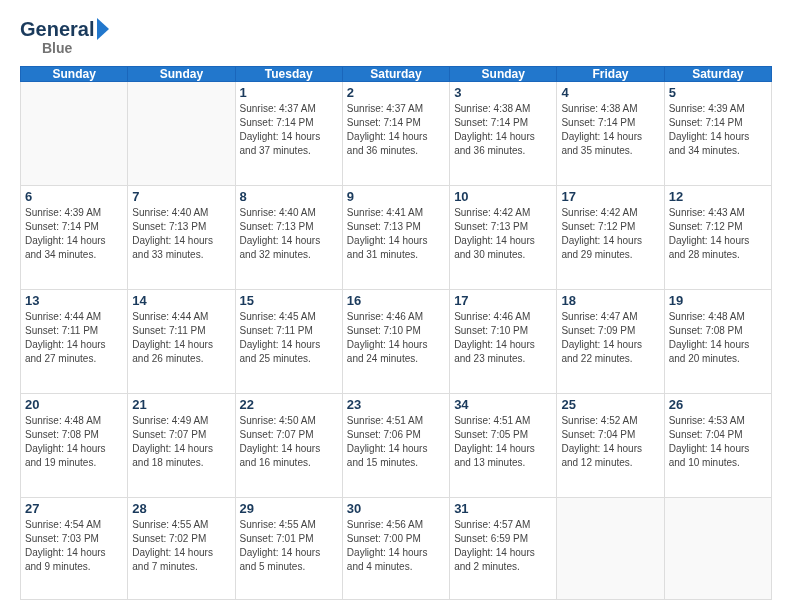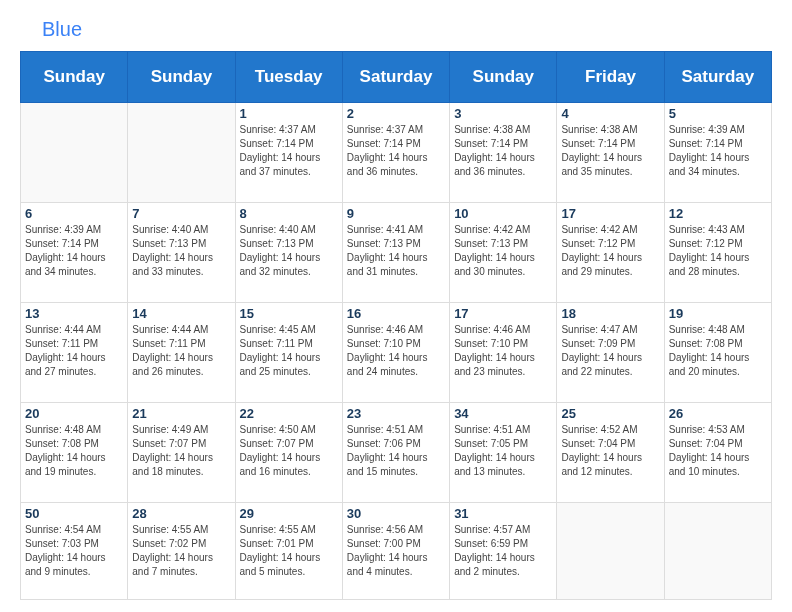--- a/index.html
+++ b/index.html
@@ -48,23 +48,23 @@
       width: 100%;
     }
     table {
       width: 100%;
       border-collapse: collapse;
       table-layout: fixed;
     }
     .day-header {
       background: #2277cc;
       color: #fff;
-      font-size: 17px;
+      font-size: 12px;
       font-weight: bold;
-      padding: 15px 4px;
+      padding: 0 4px;
       text-align: center;
       border: 1px solid #1a66bb;
     }
     .day-cell {
       vertical-align: top;
       padding: 3px 4px;
       border: 1px solid #ddd;
       font-size: 9.5px;
       color: #333;
       height: 82px;
@@ -88,23 +88,29 @@
     tr:last-child .day-cell {
       height: 70px;
     }
   </style>
 </head>
 <body>
 
 <div class="page">
   <div class="header">
     <div class="logo">
+  <div style="display:flex;align-items:center;line-height:1;">
+    <span style="font-size:20px;font-weight:bold;color:#1a3a5c;">General</span>
+    <svg width="14" height="22" viewBox="0 0 14 22" style="margin:0 1px;">
+      <polygon points="2,0 14,11 2,22" fill="#2277cc"></polygon>
+    </svg>
+  </div>
   <div style="display:flex;align-items:center;">
     <span style="width:22px;display:inline-block;"></span>
-    <span style="font-size:20px;font-weight:normal;color:#3b82f6;">Blue</span>
+    <span style="font-size:14px;font-weight:bold;color:#737373;">Blue</span>
   </div>
 </div>
     <div class="title-area">
       <div class="month-title"></div>
       <div class="location"></div>
     </div>
   </div>
 
   <table class="calendar">
     <thead>
@@ -228,21 +234,21 @@
             <span class="day-number">25</span>
             <div class="day-info">Sunrise: 4:52 AM<br>Sunset: 7:04 PM<br>Daylight: 14 hours<br>and 12 minutes.</div>
           </td>
           <td class="day-cell">
             <span class="day-number">26</span>
             <div class="day-info">Sunrise: 4:53 AM<br>Sunset: 7:04 PM<br>Daylight: 14 hours<br>and 10 minutes.</div>
           </td>
         </tr>
         <tr>
           <td class="day-cell">
-            <span class="day-number">50</span>
+            <span class="day-number">27</span>
             <div class="day-info">Sunrise: 4:54 AM<br>Sunset: 7:03 PM<br>Daylight: 14 hours<br>and 9 minutes.</div>
           </td>
           <td class="day-cell">
             <span class="day-number">28</span>
             <div class="day-info">Sunrise: 4:55 AM<br>Sunset: 7:02 PM<br>Daylight: 14 hours<br>and 7 minutes.</div>
           </td>
           <td class="day-cell">
             <span class="day-number">29</span>
             <div class="day-info">Sunrise: 4:55 AM<br>Sunset: 7:01 PM<br>Daylight: 14 hours<br>and 5 minutes.</div>
           </td>

